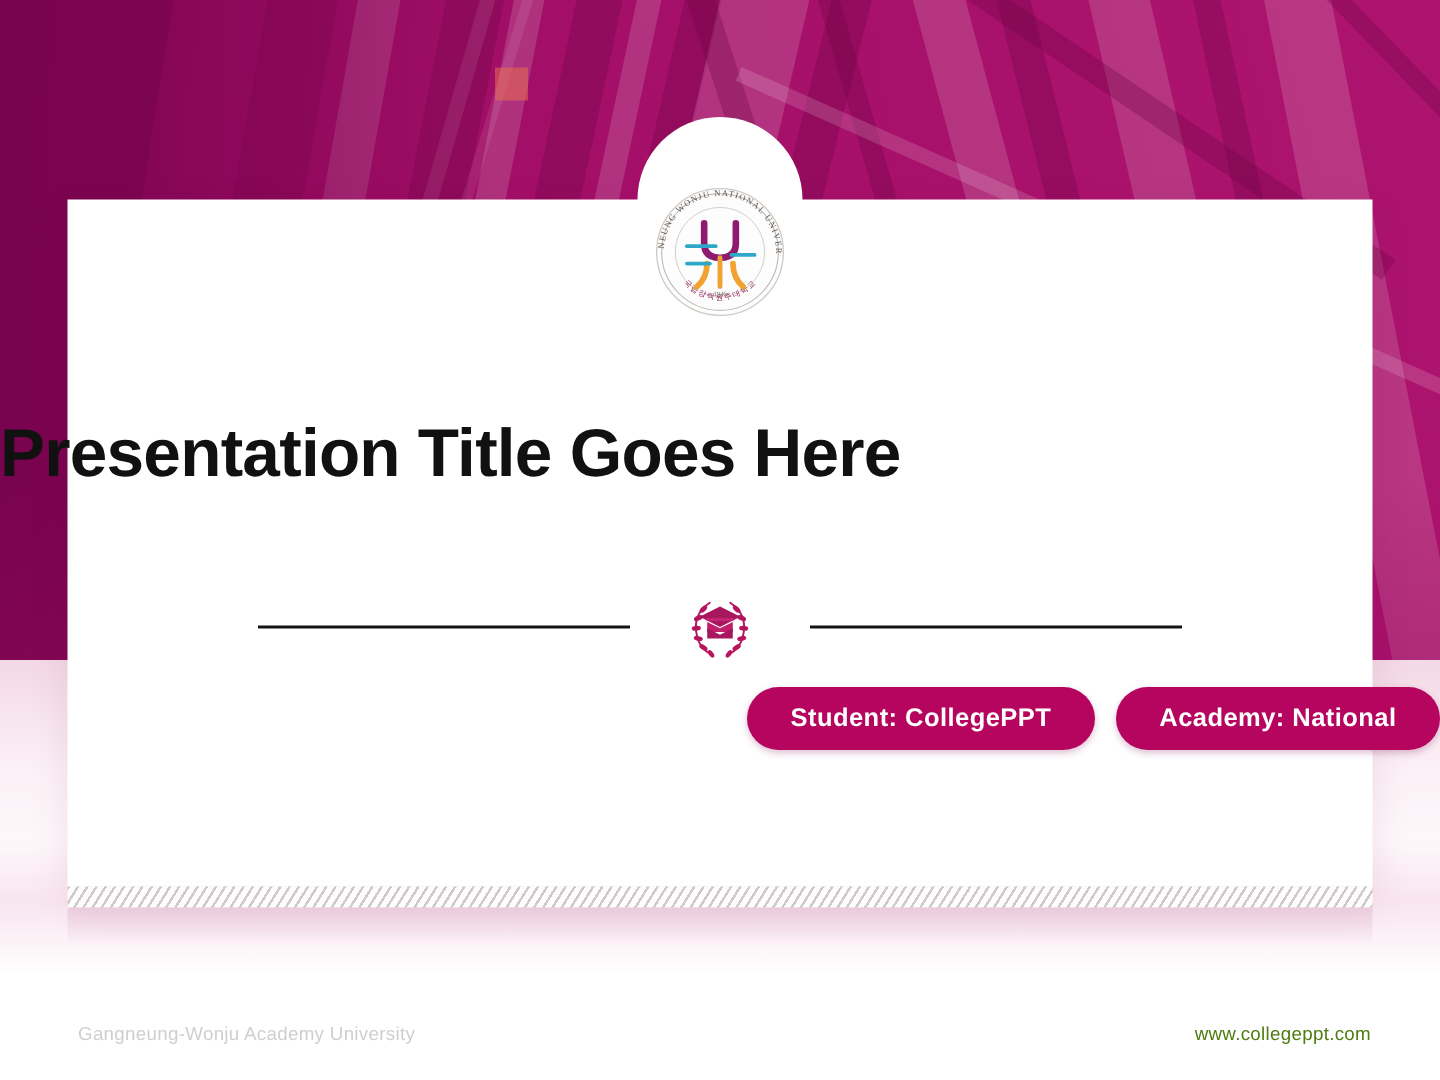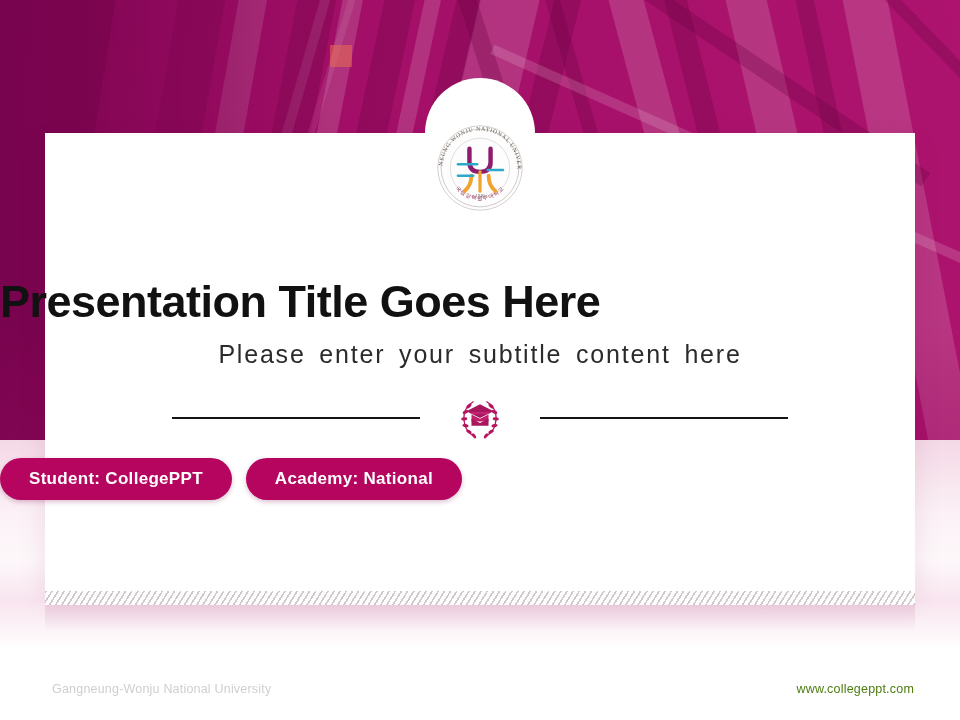--- a/index.html
+++ b/index.html
@@ -123,21 +123,21 @@
   }
   .divider-rule.left  { margin-right:34px; }
   .divider-rule.right { margin-left:34px; }
   .wreath { width:52px; height:46px; }
 
   
   .badges {
     position:absolute;
     left:0; right:0; top:458px;
     display:flex;
-    justify-content:flex-start;
+    justify-content:flex-end;
     gap:14px;
   }
   .badge {
     background:#b5055f;
     color:#ffffff;
     font-size:17px;
     font-weight:bold;
     letter-spacing:0.3px;
     padding:11px 29px;
     border-radius:22px;
@@ -240,21 +240,20 @@
       <path d="M41 58 Q41 68 34 74 M59 58 Q59 68 66 74" fill="none" stroke="#f0a330" stroke-width="4.0" stroke-linecap="round"></path>
       <path d="M50 54 L50 74" fill="none" stroke="#f0a330" stroke-width="3.4" stroke-linecap="round"></path>
       <line x1="27" y1="46" x2="47" y2="46" stroke="#2ea8c8" stroke-width="2.6" stroke-linecap="round"></line>
       <line x1="27" y1="58" x2="43" y2="58" stroke="#2ea8c8" stroke-width="2.6" stroke-linecap="round"></line>
       <line x1="58" y1="52" x2="74" y2="52" stroke="#2ea8c8" stroke-width="2.6" stroke-linecap="round"></line>
       <text x="50" y="80.5" font-size="4.6" fill="#6b635c" text-anchor="middle" font-family="'Liberation Serif', serif">1946</text>
     </svg>
   </div>
 
   <div class="title">Presentation Title Goes Here</div>
-  <div class="subtitle">Please enter your subtitle content here</div>
 
   <div class="divider">
     <div class="divider-rule left"></div>
     <div class="wreath">
       <svg viewBox="0 0 60 54" width="52" height="46" aria-hidden="true">
         <g stroke="#b5145f" stroke-width="1.5" fill="none" stroke-linecap="round">
           <path d="M22 8 Q8 17 12 34 Q14 44 24 49"></path>
           <path d="M38 8 Q52 17 48 34 Q46 44 36 49"></path>
         </g>
         <g fill="#b5145f">
@@ -284,17 +283,17 @@
 
   <div class="badges">
     <div class="badge">Student: CollegePPT</div>
     <div class="badge">Academy: National</div>
   </div>
 
   <div class="hatch"></div>
   <div class="hatch-shadow"></div>
 
   <div class="footer">
-    <div class="footer-left">Gangneung-Wonju National University</div>
+    <div class="footer-left">Gangneung-Wonju Academy University</div>
     <div class="footer-right">www.collegeppt.com</div>
   </div>
 
 </div>
 
 </body></html>

